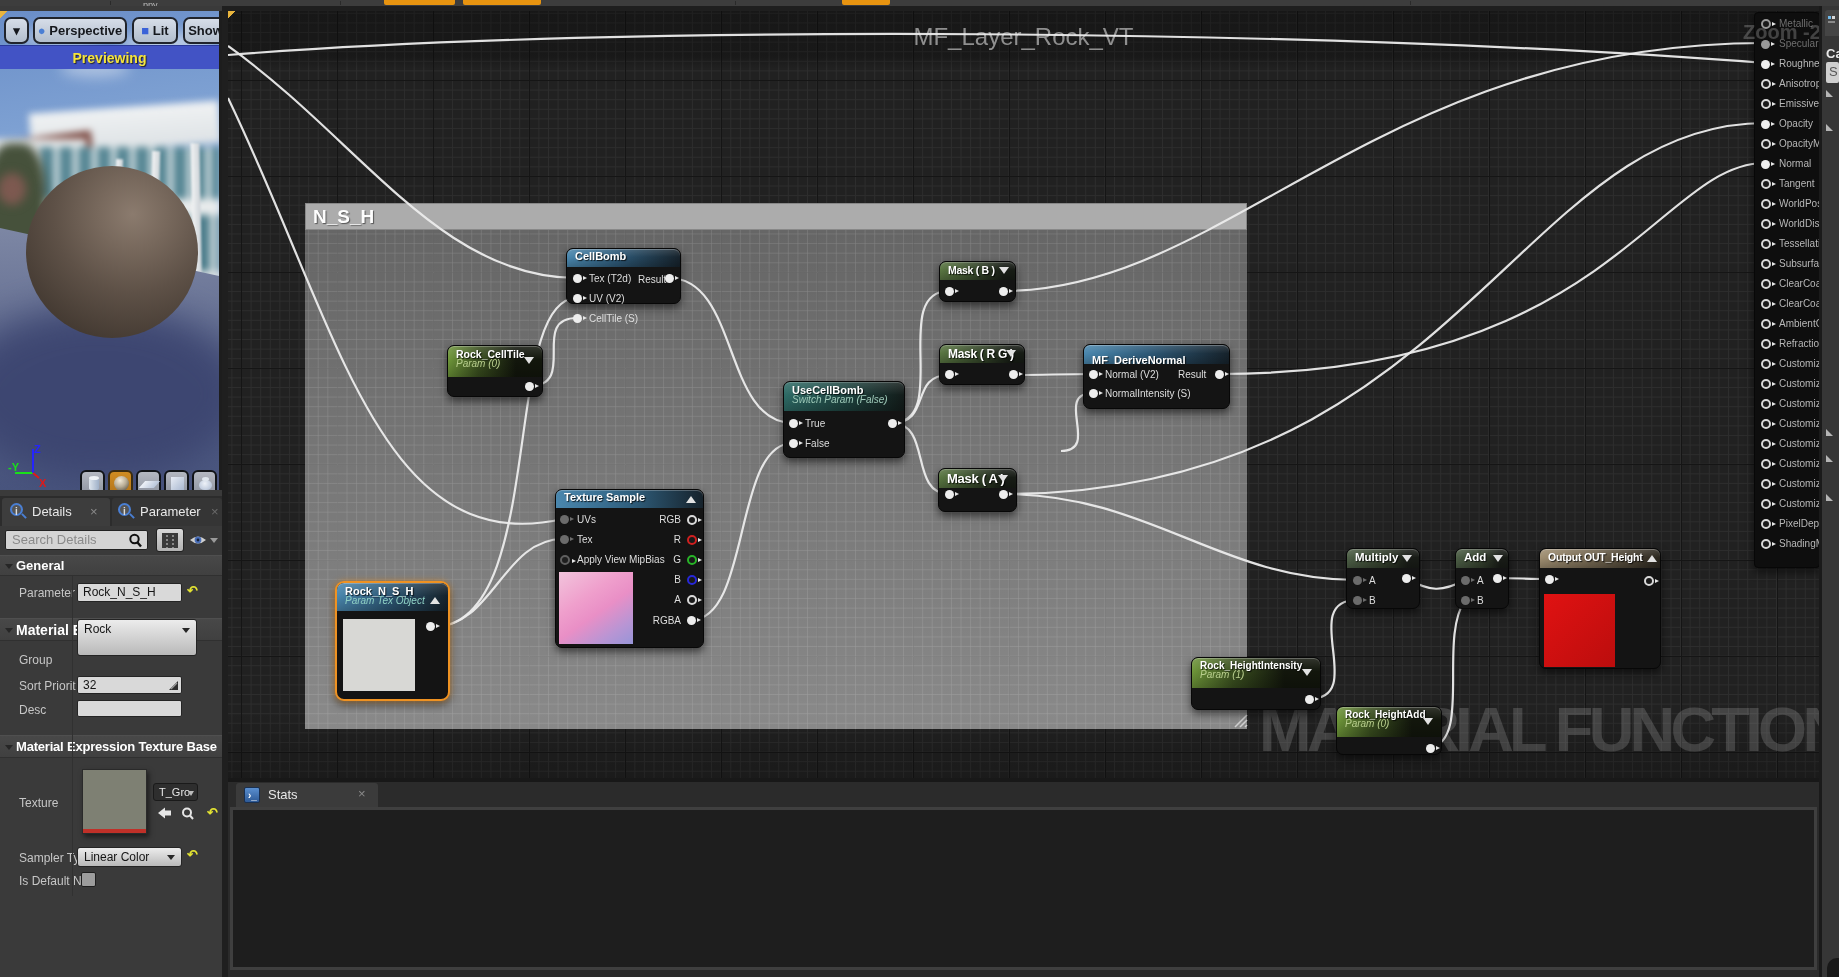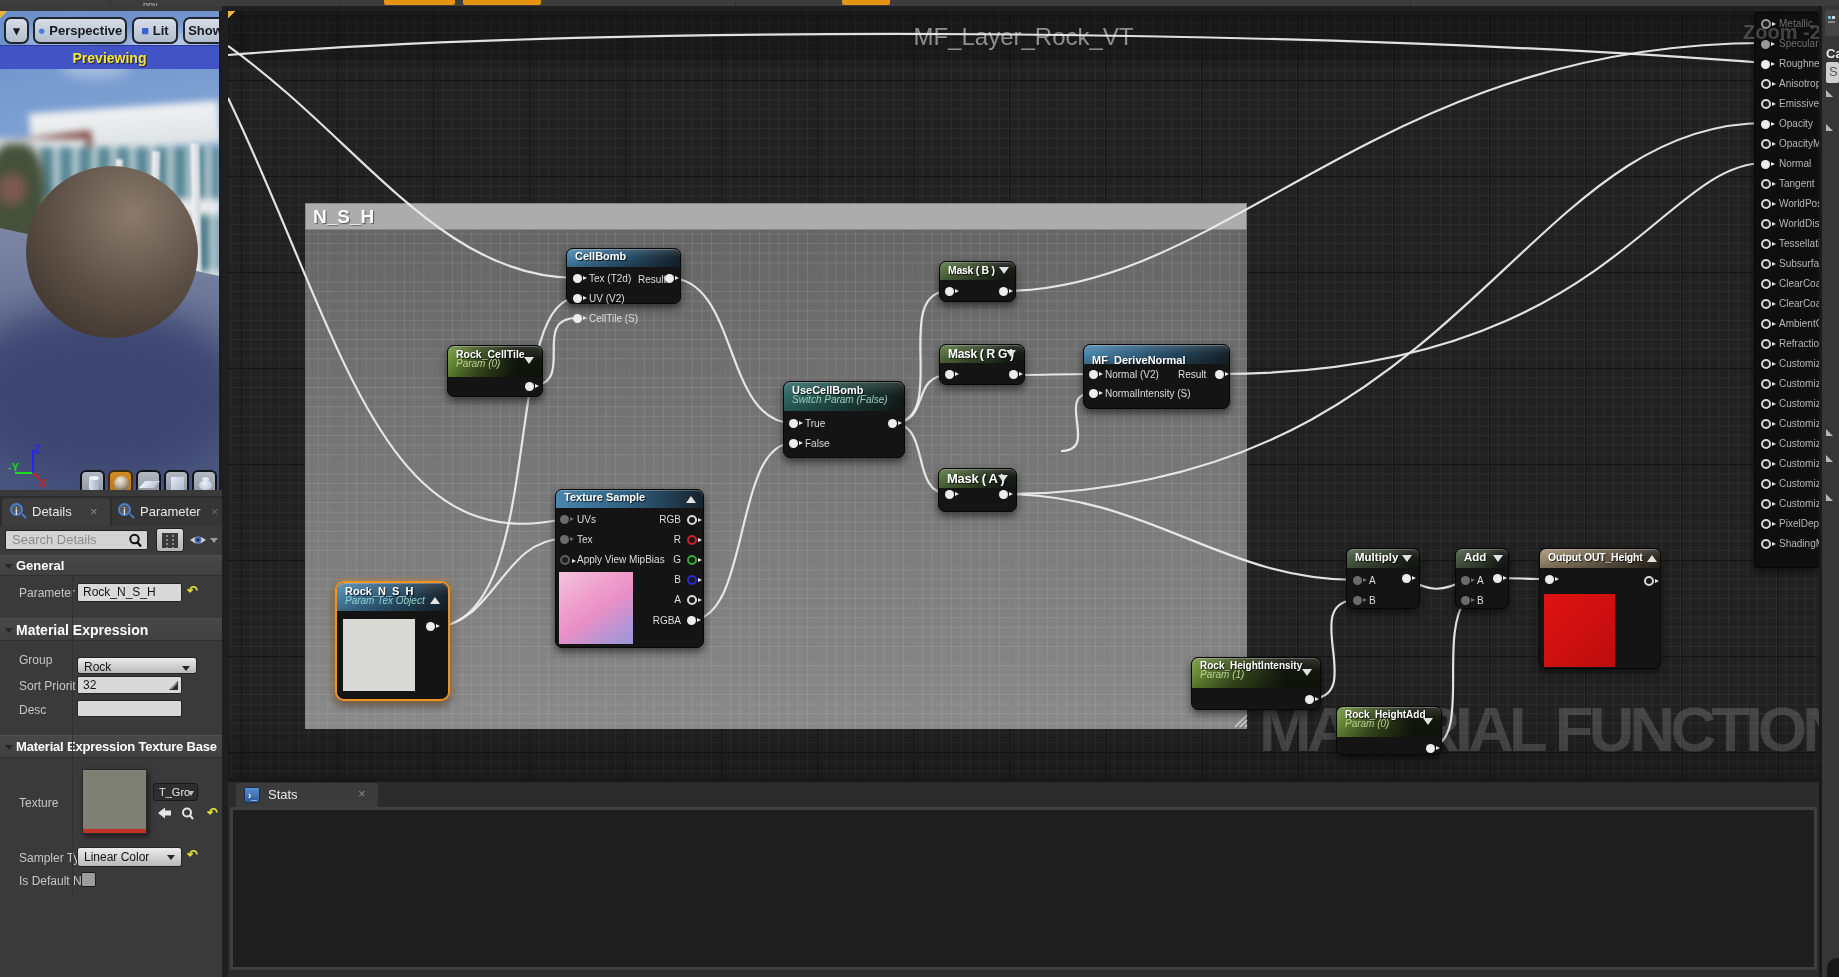--- a/index.html
+++ b/index.html
@@ -178,21 +178,21 @@
           <circle cx="9" cy="8" r="1.4" fill="#16233c"></circle>
     <path d="M21,6 l8,0 -4,5 z" fill="#9a9a9a"></path>
   </svg>
  </div>
  <div class="sechdr" style="top:549px">General<span class="darr" style="left:5px;top:8px"></span></div>
  <div class="plabel" style="top:580px">Parameter</div>
  <div class="pbox" style="top:577px;width:105px;height:19px;line-height:17px">Rock_N_S_H</div>
  <div class="undo" style="left:187px;top:577px">↶</div>
  <div class="sechdr" style="top:612px;height:23px;line-height:22px;font-size:14px">Material Expression<span class="darr" style="left:5px;top:9px"></span></div>
  <div class="plabel" style="top:647px">Group</div>
- <div class="pdrop" style="top:651px;width:120px;height:17px;line-height:19px">Rock<span class="darr" style="right:6px;top:8px"></span></div>
+ <div class="pdrop" style="top:613px;width:120px;height:37px;line-height:19px">Rock<span class="darr" style="right:6px;top:8px"></span></div>
  <div class="plabel" style="top:673px">Sort Priorit</div>
  <div class="pbox" style="top:670px;width:105px;height:18px;line-height:16px">32<svg style="position:absolute;right:2px;top:4px" width="10" height="10" viewBox="0 0 10 10">
           <path d="M9,0 L9,9 L0,9 Z" fill="#2e2e2e"></path>
           <line x1="2" y1="8" x2="8" y2="2" stroke="#999" stroke-width="1.2"></line>
         </svg></div>
  <div class="plabel" style="top:697px">Desc</div>
  <div class="pbox" style="top:694px;width:105px;height:17px"></div>
  <div class="sechdr" style="top:729px;height:23px;line-height:22px;font-size:13px;letter-spacing:-.2px">Material Expression Texture Base<span class="darr" style="left:5px;top:9px"></span></div>
  <div class="plabel" style="top:790px">Texture</div>
  <div class="abs" style="left:82px;top:763px;width:65px;height:65px;background:#7e8073;border:1px solid #2a2a2a;box-shadow:2px 3px 5px rgba(0,0,0,.5)">

